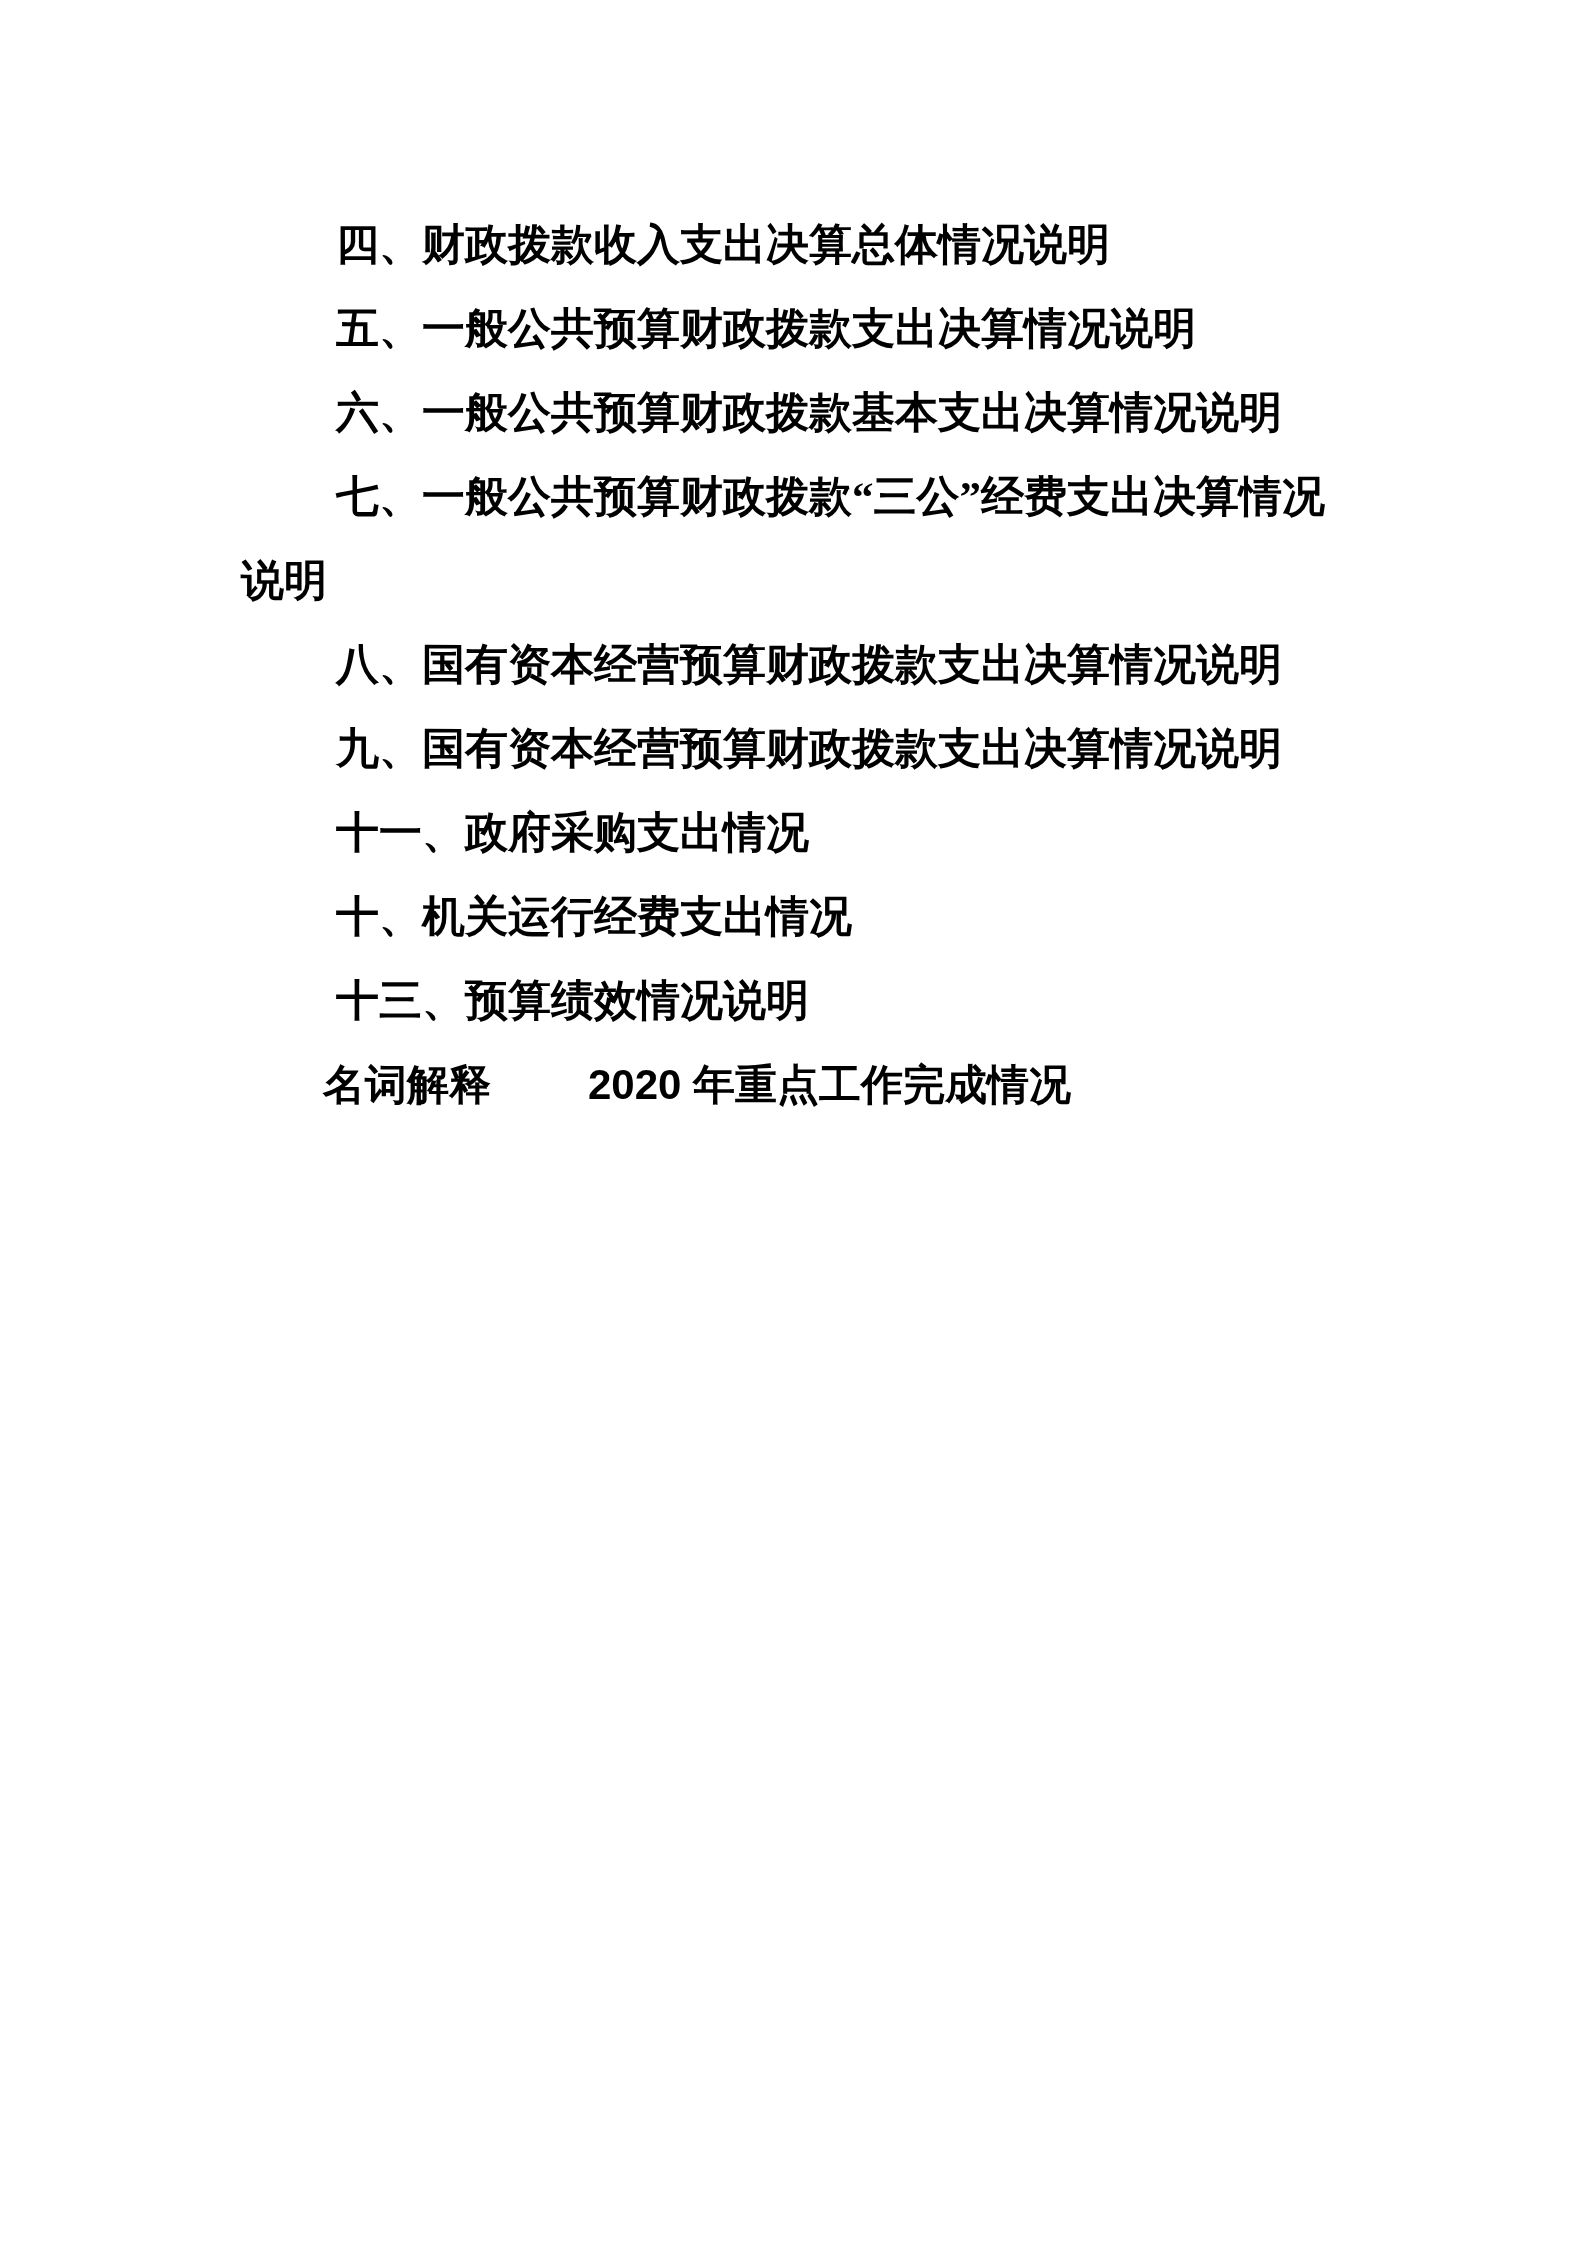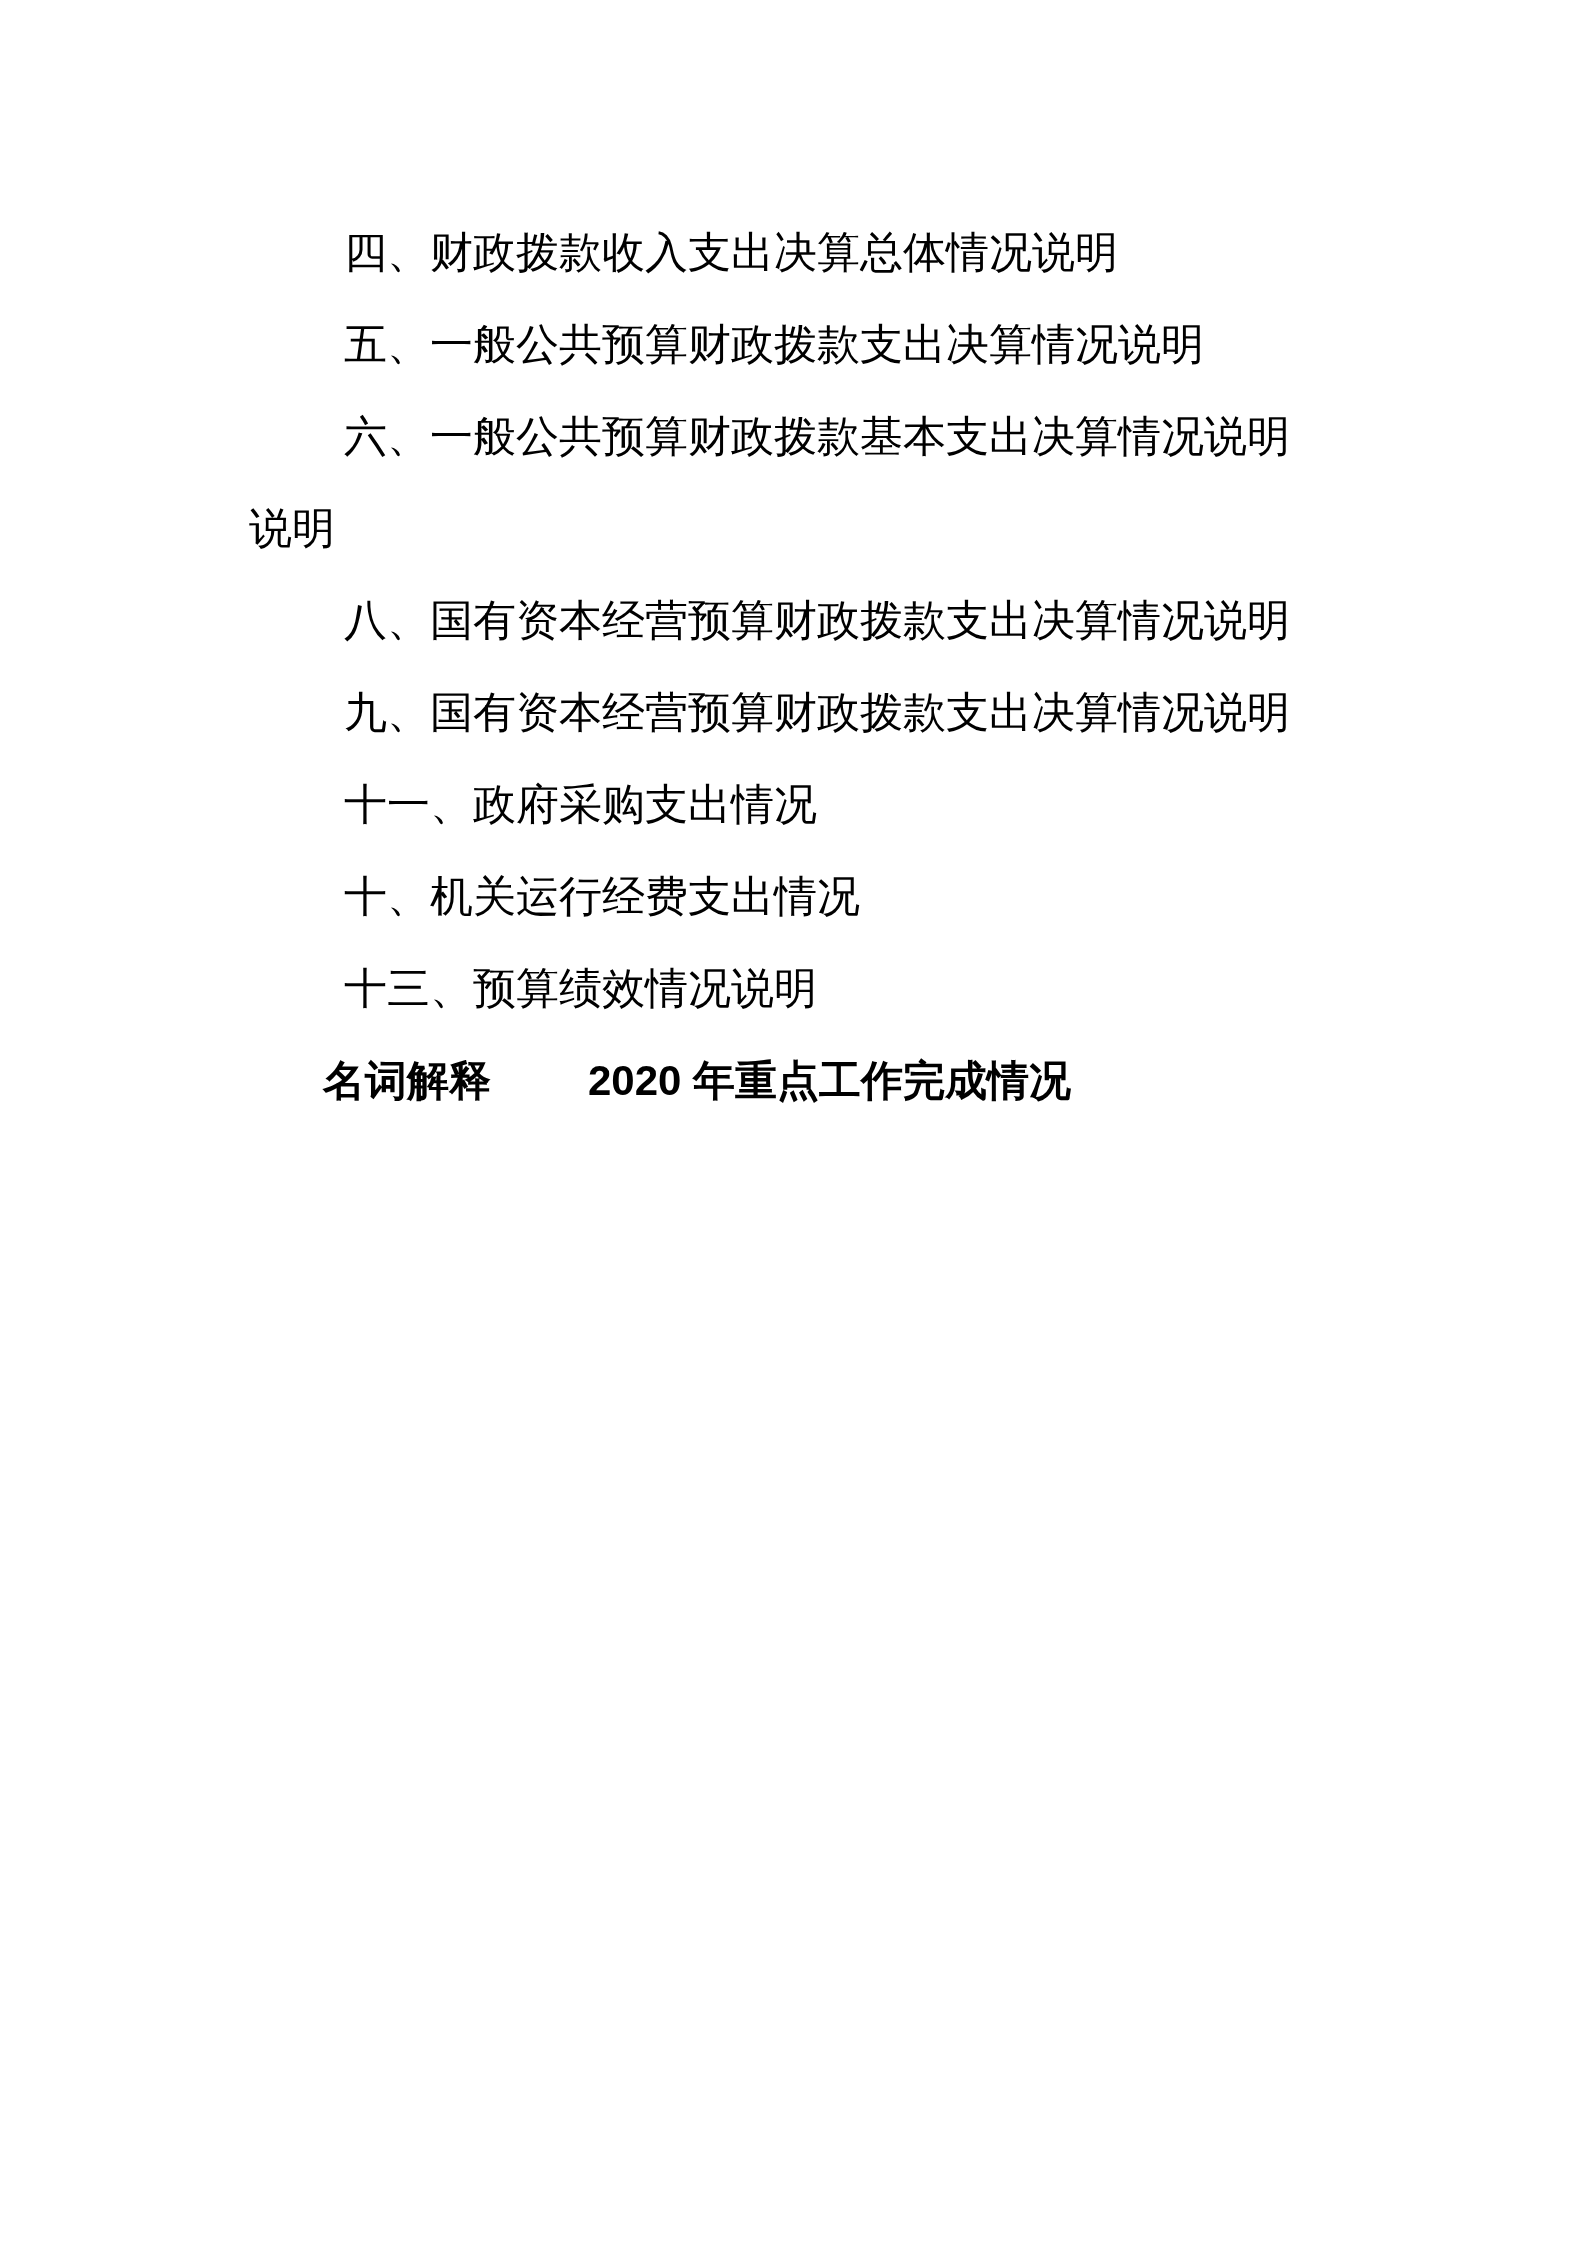--- a/index.html
+++ b/index.html
@@ -16,24 +16,24 @@
     font-family: "Liberation Serif", "DejaVu Serif", serif;
     color: #000000;
   }
   .content {
     position: absolute;
     top: 201px;
     left: 237px;
     width: 1117px;
   }
   .toc-line {
-    margin: 12px;
+    margin: 4px;
     font-size: 43px;
     line-height: 80px;
-    font-weight: 400;
+    font-weight: 700;
     text-indent: 95px;
     letter-spacing: 0px;
     white-space: nowrap;
   }
   .toc-line.no-indent {
     text-indent: 0;
   }
   .section-line {
     margin: 0;
     font-size: 42px;
@@ -53,20 +53,21 @@
 
 <div class="page">
   <div class="content">
 
     <p class="toc-line">四、财政拨款收入支出决算总体情况说明</p>
 
     <p class="toc-line">五、一般公共预算财政拨款支出决算情况说明</p>
 
     <p class="toc-line">六、一般公共预算财政拨款基本支出决算情况说明</p>
 
+    <p class="toc-line">七、一般公共预算财政拨款“三公”经费支出决算情况</p>
 
     <p class="toc-line no-indent">说明</p>
 
     <p class="toc-line">八、国有资本经营预算财政拨款支出决算情况说明</p>
 
     <p class="toc-line">九、国有资本经营预算财政拨款支出决算情况说明</p>
 
     <p class="toc-line">十一、政府采购支出情况</p>
 
     <p class="toc-line">十、机关运行经费支出情况</p>

